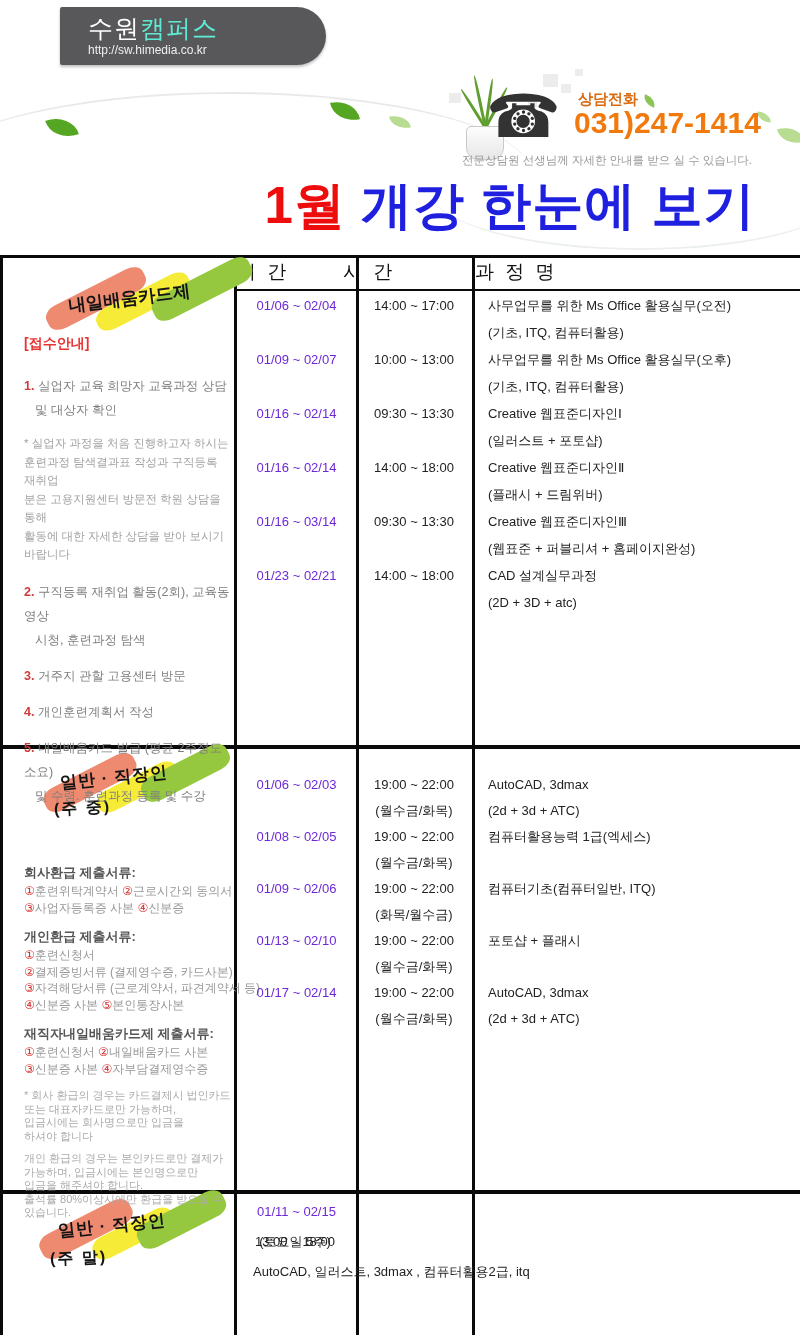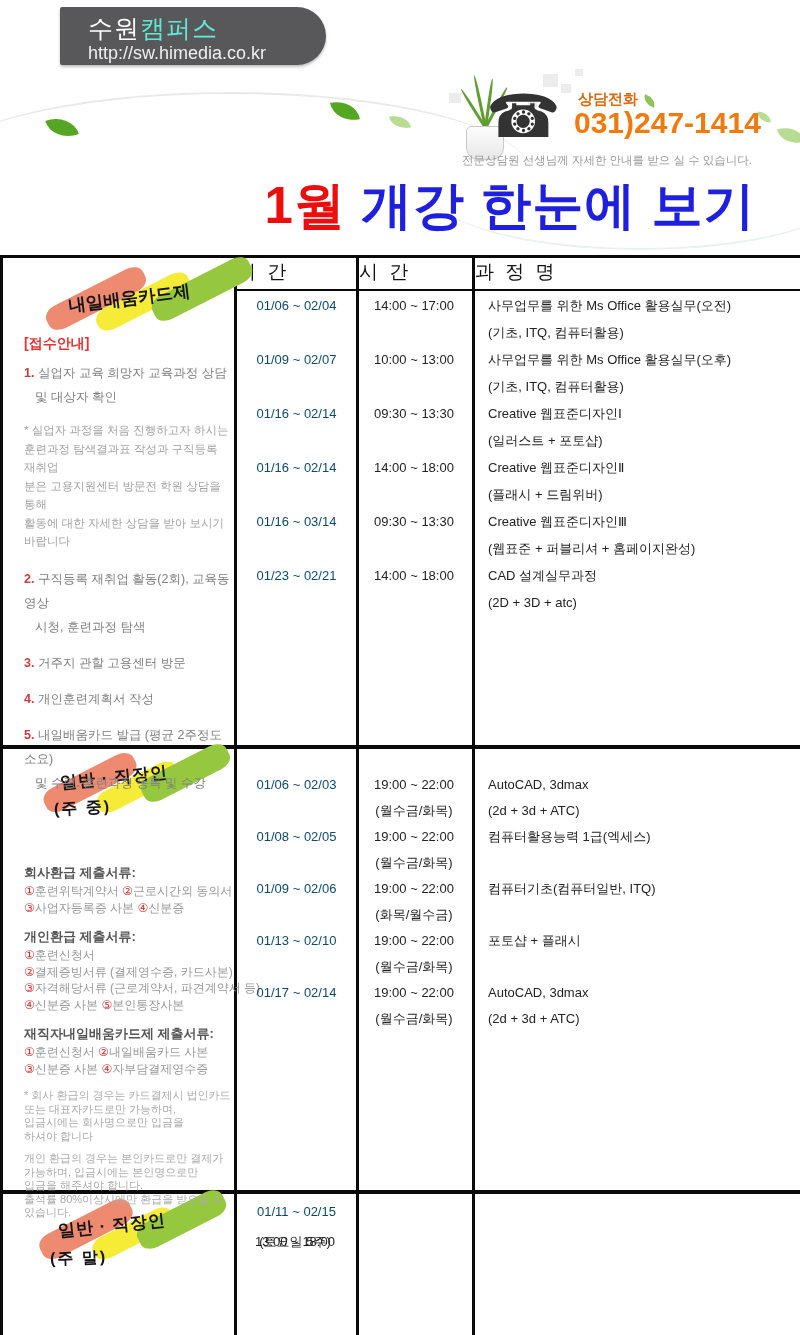--- a/index.html
+++ b/index.html
@@ -6,21 +6,21 @@
   body { background:#fff; font-family:"Liberation Sans","DejaVu Sans",sans-serif; }
   .page { position:relative; width:800px; height:1335px; background:#fff; overflow:hidden; margin:0 auto; }
 
   
   .logo-box { position:absolute; left:60px; top:7px; width:266px; height:58px;
     background:#58585a; border-radius:2px 30px 30px 2px; padding:8px 0 0 28px;
     box-shadow:0 2px 3px rgba(0,0,0,.25); cursor:pointer; }
   .logo-title { font-size:25px; line-height:27px; letter-spacing:1px; }
   .logo-title .b { color:#ffffff; font-weight:normal;text-align:right; }
   .logo-title .l { color:#5eead4; }
-  .logo-url { font-size:18px; color:#efefef; margin-top:1px; }
+  .logo-url { font-size:12px; color:#efefef; margin-top:1px; }
 
   
   .swoosh1 { position:absolute; left:-70px; top:92px; width:600px; height:160px;
     border-radius:50%; border-top:2px solid #e9e9e9; }
   .swoosh2 { position:absolute; left:430px; top:130px; width:420px; height:120px;
     border-radius:50%; border-bottom:2px solid #eceff0; }
   .leaf { position:absolute; background:#55a622; border-radius:2% 100% 2% 100%; }
   .leaf.light { background:#b7dc92; }
   .lf1 { left:48px;  top:116px; width:28px; height:23px; transform:rotate(-18deg); }
   .lf2 { left:332px; top:100px; width:26px; height:22px; transform:rotate(-12deg); }
@@ -61,30 +61,30 @@
   .line-div1      { left:0; top:745px;  width:800px; height:4px; }
   .line-div2      { left:0; top:1190px; width:800px; height:4px; }
   .line-left      { left:0;     top:255px; width:3px; height:1080px; }
   .line-v1        { left:234px; top:255px; width:3px; height:1080px; }
   .line-v2        { left:356px; top:255px; width:3px; height:1080px; }
   .line-v3        { left:472px; top:255px; width:3px; height:1080px; }
 
   .th { position:absolute; top:257px; height:32px; line-height:30px; text-align:left;
     font-size:19px; color:#111; letter-spacing:3px; }
   .th-period { left:237px; width:119px; }
-  .th-time   { left:359px; width:125px; }
+  .th-time   { left:343px; width:125px; }
   .th-course { left:475px; width:325px; }
 
   
   .rows { position:absolute; left:237px; width:563px; }
   .rows-0 { top:292px; } .rows-0 .row-line { height:27px; line-height:27px; }
   .rows-1 { top:772px; } .rows-1 .row-line { height:26px; line-height:26px; }
   .rows-2 { top:1197px;} .rows-2 .row-line { height:30px; line-height:30px;flex-direction:column; }
   .row-line { display:flex; }
-  .cell-period { width:119px; text-align:center; font-size:13px; color:#0c4a6e; }
+  .cell-period { width:119px; text-align:center; font-size:13px; color:#6d28d9; }
   .cell-time   { width:116px; text-align:center; font-size:13px; color:#222; }
   .cell-course { flex:1; padding-left:16px; font-size:13px; color:#222; white-space:nowrap; }
 
   
   .badge { position:absolute; }
   .stroke { position:absolute; border-radius:14px/10px; transform:rotate(-27deg); }
   .s-salmon{ background:#ee8a70; } .s-yellow{ background:#f6ec37; } .s-green{ background:#95c83e; }
   .badge-text { position:absolute; font-weight:bold; color:#141414; white-space:nowrap; }
   .badge-sub  { position:absolute; font-weight:bold; color:#141414; white-space:nowrap; }
 
@@ -103,21 +103,21 @@
 
   .badge3 { left:34px; top:1198px; width:190px; height:80px; }
   .badge3 .st1{ left:2px;  top:18px; width:100px; height:26px; }
   .badge3 .st2{ left:55px; top:24px; width:88px;  height:23px; }
   .badge3 .st3{ left:100px;top:8px;  width:95px;  height:27px; }
   .badge3 .badge-text{ left:24px; top:16px; font-size:17px; transform:rotate(-6deg); letter-spacing:1px; }
   .badge3 .badge-sub { left:16px; top:50px; font-size:16px; transform:rotate(-2deg); letter-spacing:2px; }
 
   
   .sidebar1 { position:absolute; left:24px; top:335px; width:208px; }
-  .notice { color:#e93232; font-weight:bold; font-size:14px; margin-bottom:8px; }
+  .notice { color:#e93232; font-weight:bold; font-size:14px; margin-bottom:21px; }
   .sb-item { font-size:12.5px; color:#7f7f7f; line-height:24px; margin-bottom:12px; }
   .sb-item .rednum { color:#d03a3a; font-weight:bold; }
   .sb-item .cont { padding-left:11px; }
   .sb-note { font-size:11.5px; color:#a2a2a2; line-height:18.5px; margin:2px 0 16px 0; }
 
   
   .sidebar2 { position:absolute; left:24px; top:864px; width:210px; }
   .doc-group { margin-bottom:12px; }
   .doc-title { font-size:13px; font-weight:bold; color:#555; line-height:17px; margin-bottom:2px; }
   .doc-line  { font-size:12px; color:#989898; line-height:16.5px; white-space:nowrap; }
@@ -380,20 +380,21 @@
       <div class="row-line">
         <div class="cell-period"></div>
         <div class="cell-time">(월수금/화목)</div>
         <div class="cell-course">(2d + 3d + ATC)</div>
       </div>
     </div>
   <div class="rows rows-2" id="rows-2">
       <div class="row-line">
         <div class="cell-period">01/11 ~ 02/15</div>
         <div class="cell-time">13:00 ~ 18:00</div>
+        <div class="cell-course">AutoCAD, 일러스트, 3dmax , 컴퓨터활용2급, itq</div>
       </div>
       <div class="row-line">
         <div class="cell-period"></div>
         <div class="cell-time">(토요일 5주)</div>
         <div class="cell-course"></div>
       </div>
     </div>
 
 </div>
 

